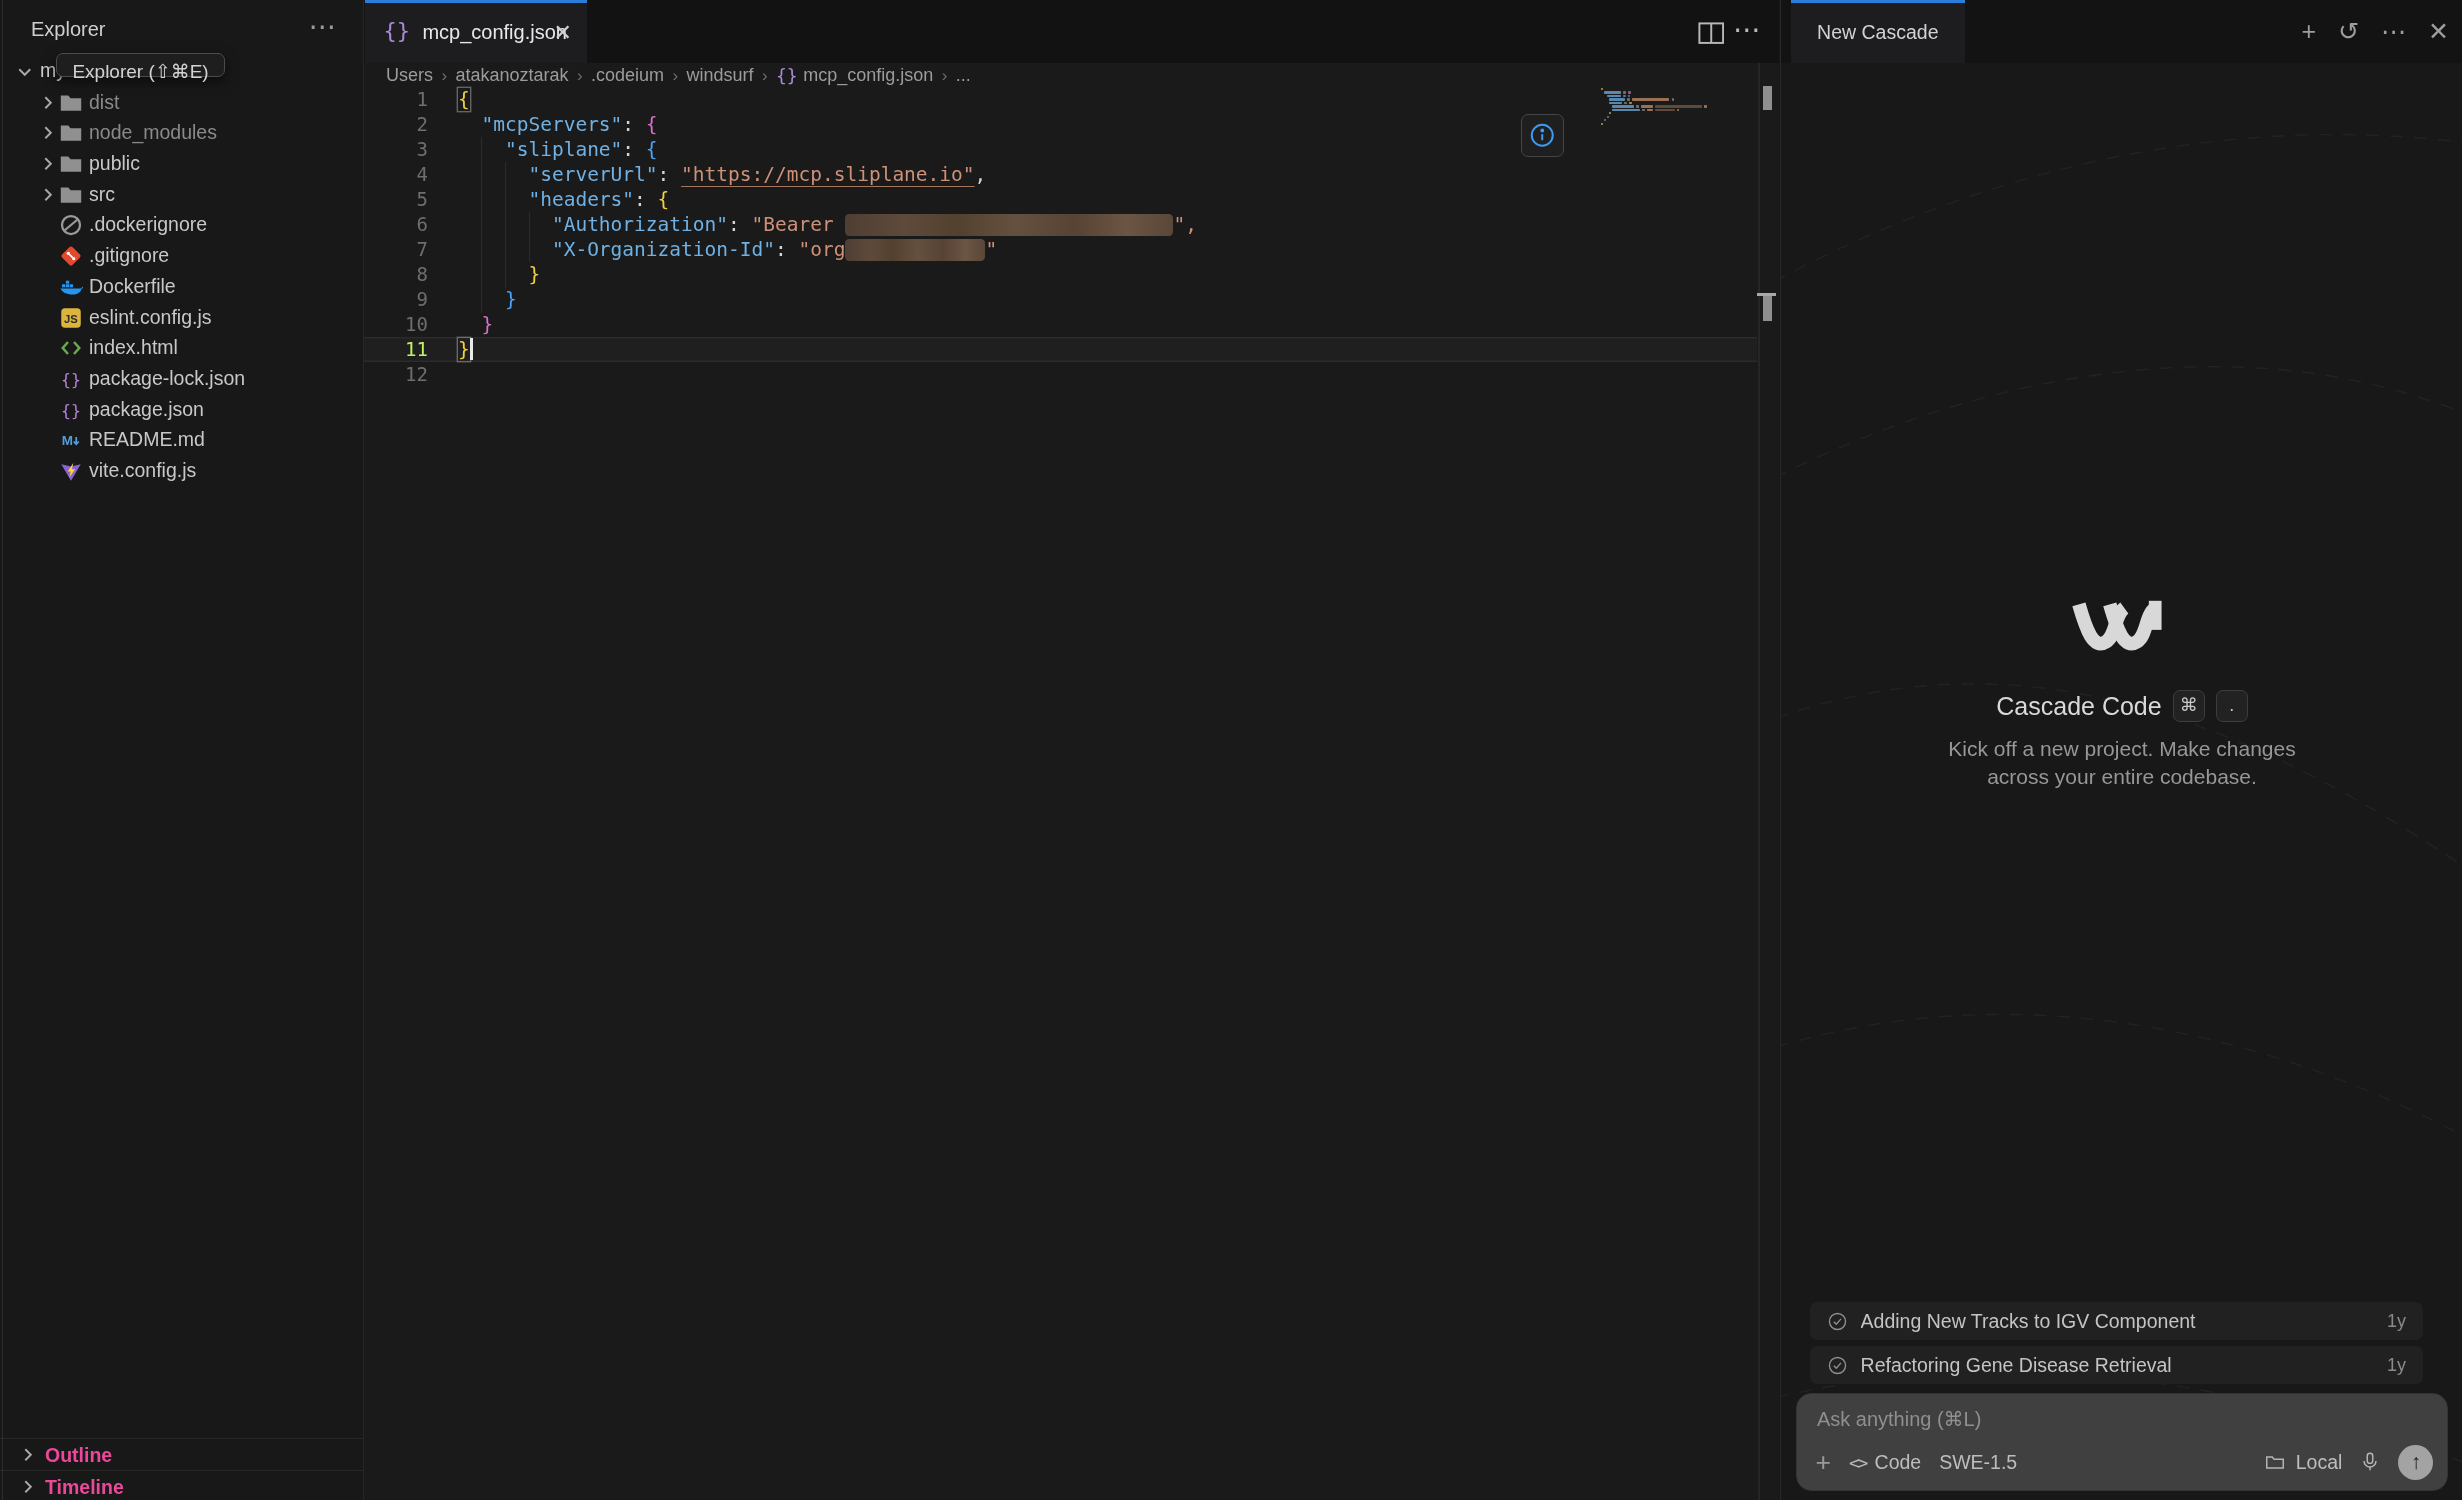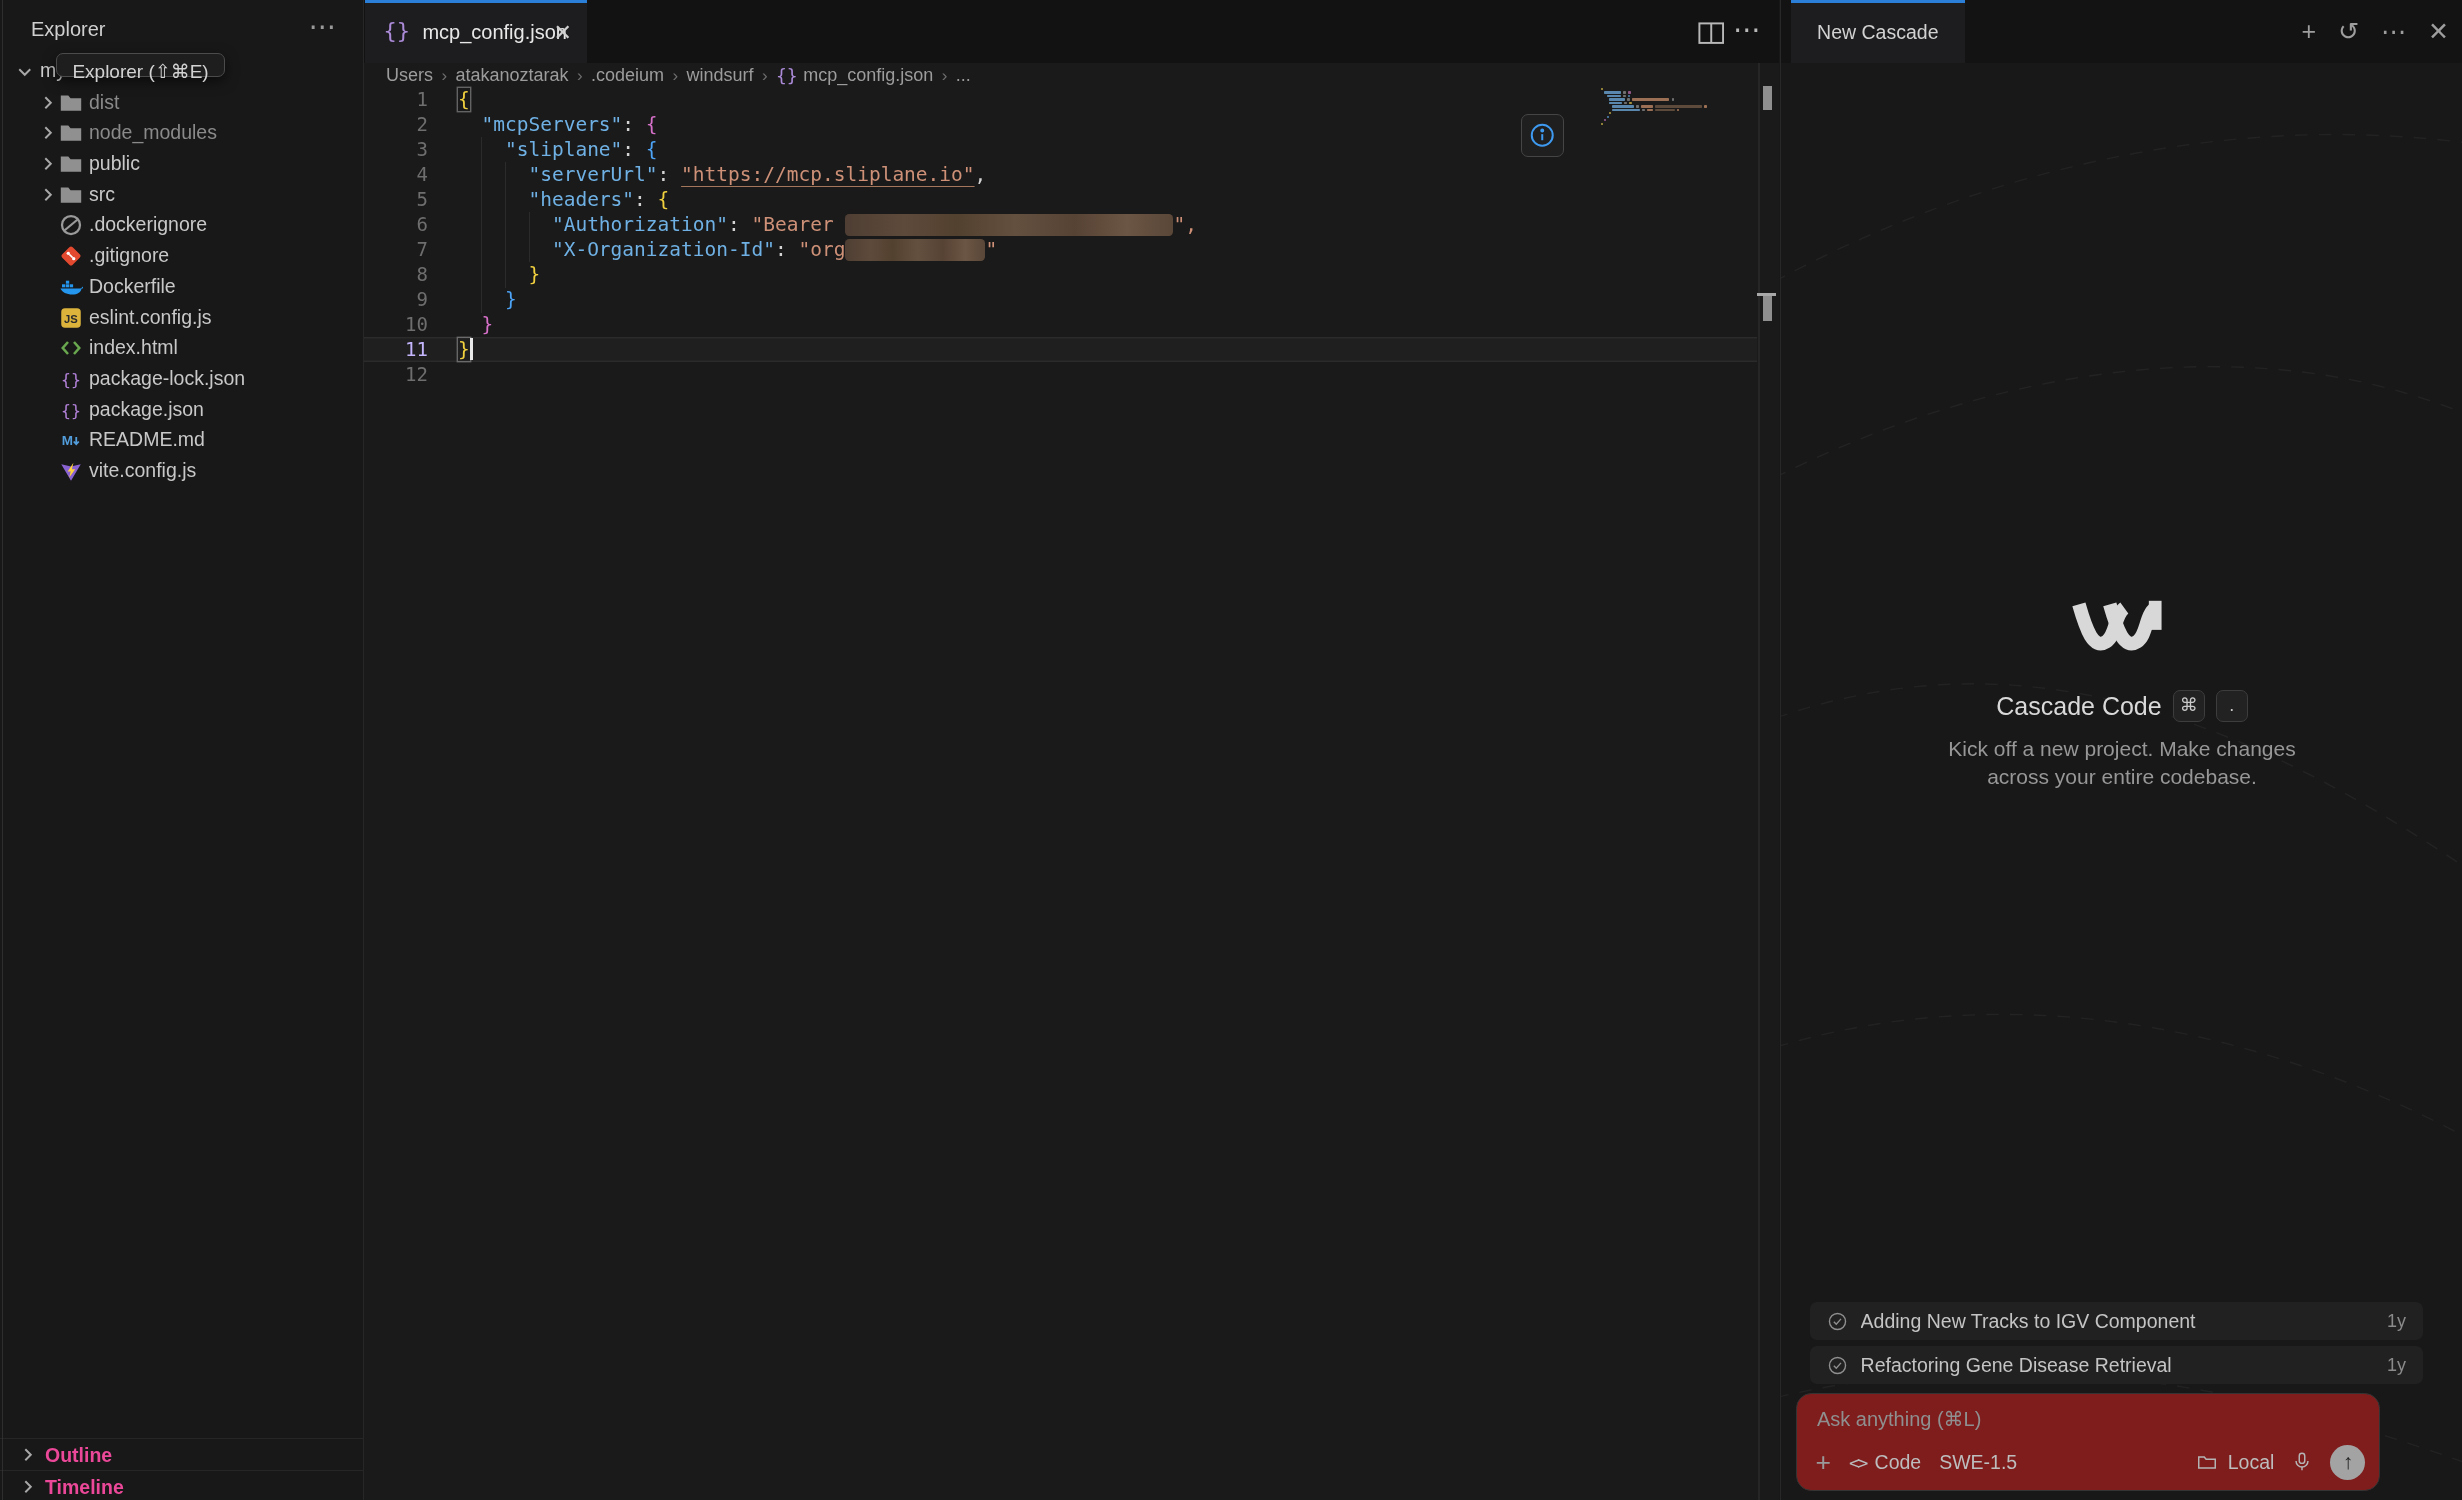--- a/index.html
+++ b/index.html
@@ -44,21 +44,21 @@
   #breadcrumbs { position:absolute; left:0; top:63px; width:100%; height:25px; background:#1a1a1a;
                  display:flex; align-items:center; padding-left:22px; font-size:18px; color:#9c9c9c; }
   #breadcrumbs .sep { margin:0 8.4px; color:#6e6e6e; font-size:17px; }
   #breadcrumbs .bc-json { color:#ab8ad8; font-family:"DejaVu Sans Mono",monospace; margin-right:5.6px; font-size:18px;}
 
   #code-lines { position:absolute; left:0; top:87px; width:1393px; }
   .line { position:relative; height:25px; font-family:"DejaVu Sans Mono",monospace; font-size:19.5px; line-height:25px; white-space:pre; }
   .line .gut { position:absolute; left:0; top:0; width:64px; text-align:right; color:#6e6e6e; font-size:19px; }
   .line .ctext { position:absolute; left:94px; top:0; }
   .line.cur { background:#1f1f1f; box-shadow:inset 0 1.4px 0 #2b2b2b, inset 0 -1.4px 0 #2b2b2b; }
-  .line.cur .gut { color:#c4b5fd; }
+  .line.cur .gut { color:#bef264; }
   .tk-k { color:#6fb1e4; } .tk-p { color:#d4d4d4; } .tk-s { color:#ce9178; }
   .tk-u { color:#ce9178; text-decoration:underline; text-decoration-color:#a4765c; text-underline-offset:4.9px; }
   .tk-b1 { color:#f2d13f; } .tk-b2 { color:#d670c9; } .tk-b3 { color:#4da3f5; }
   .tk-box { box-shadow:0 0 0 1.4px rgba(160,160,160,.55); }
   .tk-blur { display:inline-block; height:21.6px; border-radius:4.2px; vertical-align:-4.9px;
              background:linear-gradient(90deg,#4e3e33,#5e4a3b 18%,#53412f 34%,#64503f 52%,#574334 70%,#6b5544 86%,#5a4738); }
   .caret { display:inline-block; width:2.1px; height:22px; background:#e8e8e8; vertical-align:-4.2px; margin-left:0.7px; }
   .iguide { position:absolute; width:1.4px; background:#2b2b2b; }
 
   #minimap { position:absolute; left:1237px; top:88px; width:140px; }
@@ -91,21 +91,21 @@
   .keycap { width:32px; height:32px; border:1.4px solid #3d3d3d; background:#222222; border-radius:7px;
             color:#c9c9c9; font-size:18px; line-height:29px; text-align:center; }
   #hero-sub { margin-top:12.6px; font-size:21px; line-height:28px; color:#979797; }
 
   .hist-row { position:absolute; left:29px; width:613px; height:38px; background:#212121; border-radius:7px;
               display:flex; align-items:center; padding:0 17px; gap:12.6px; }
   .hist-row .hicon svg { width:21px; height:21px; display:block; }
   .hist-row .hlabel { flex:1; color:#c4c4c4; font-size:19.5px; white-space:nowrap; overflow:hidden; }
   .hist-row .hage { color:#8a8a8a; font-size:18px; }
 
-  #chat-input { position:absolute; left:15.4px; top:1393px; width:584px; height:98px; background:#7f1d1d;
+  #chat-input { position:absolute; left:15.4px; top:1393px; width:652px; height:98px; background:#404040;
                 border:1.4px solid #343434; border-radius:15.4px; }
   #chat-placeholder { position:absolute; left:19.5px; top:12.6px; font-size:20px; color:#8f8f8f; }
   #chat-controls { position:absolute; left:18px; right:14px; bottom:9.8px; height:36px;
                    display:flex; align-items:center; }
   .cc-left { display:flex; align-items:center; gap:18px; }
   .cc-right { margin-left:auto; display:flex; align-items:center; gap:17px; }
   .cc-plus { font-size:26.5px; color:#9a9a9a; line-height:28px; }
   .cc-codeicon { font-family:"DejaVu Sans Mono",monospace; font-size:18px; color:#b9b9b9; letter-spacing:-2.1px; }
   .cc-label { font-size:19.5px; color:#bdbdbd;text-align:center; }
   .cc-right svg { width:22px; height:22px; display:block; }

